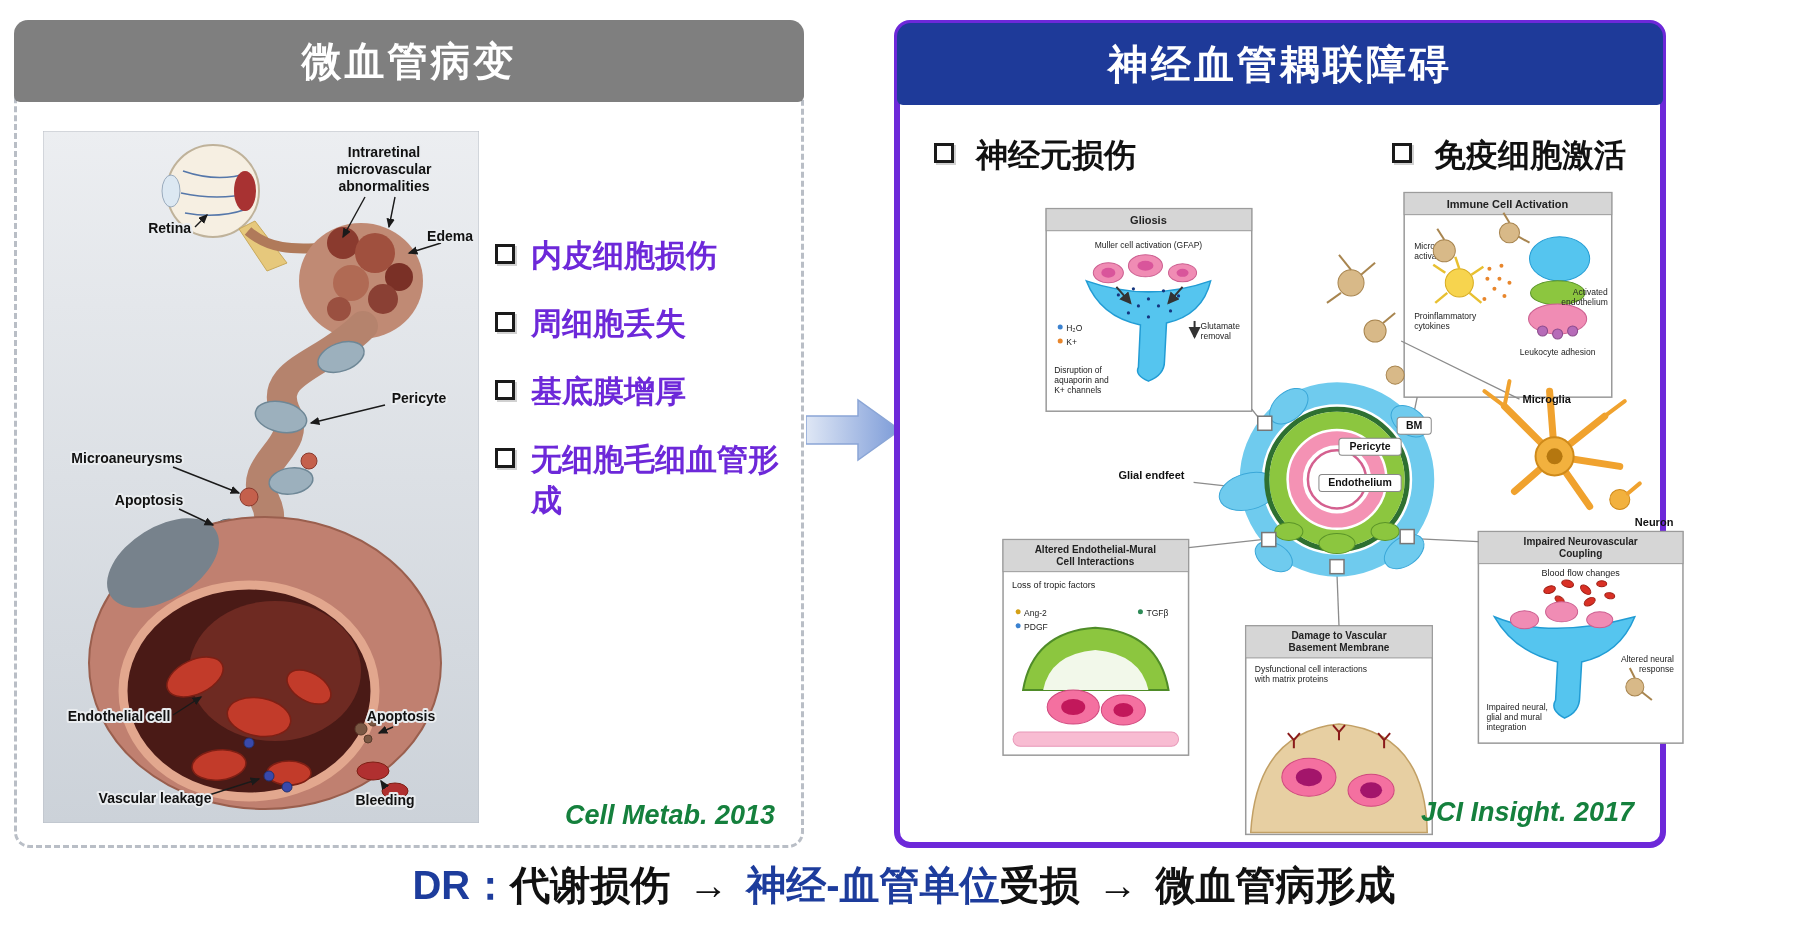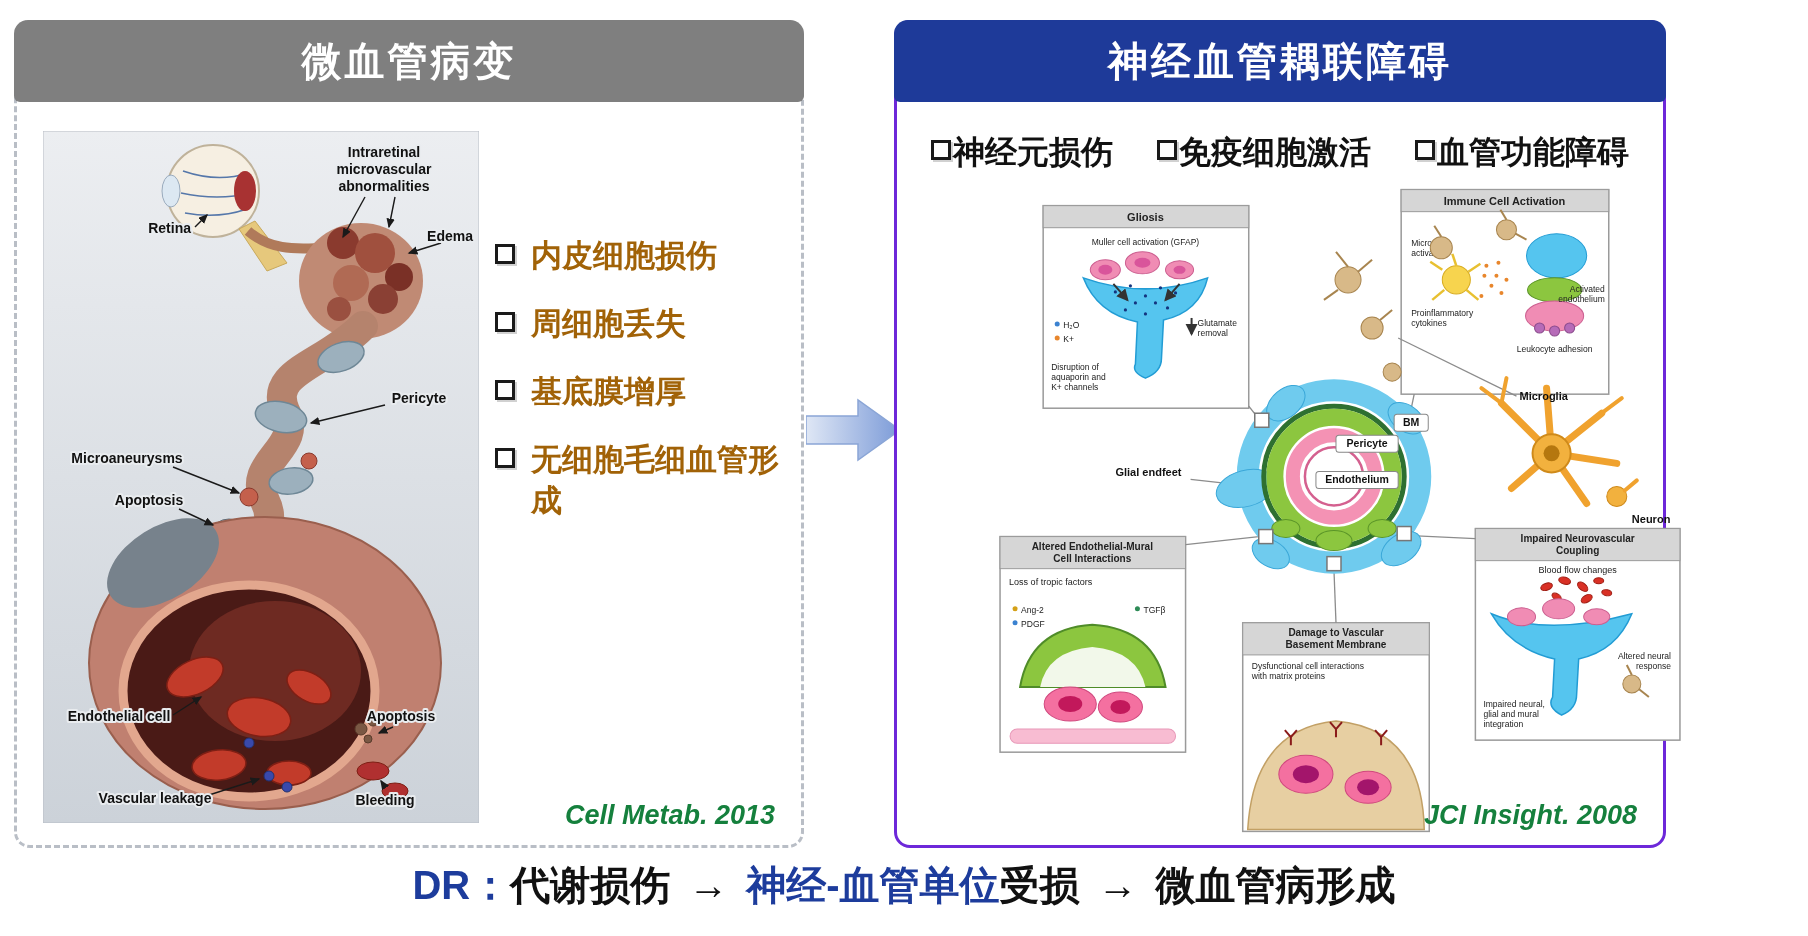--- a/index.html
+++ b/index.html
@@ -1,42 +1,42 @@
 <!DOCTYPE html>
 <html><head>
 <meta charset="utf-8">
 <style>
   * { box-sizing: border-box; margin: 0; padding: 0; }
   body { font-family: "Liberation Sans", "DejaVu Sans", sans-serif; background: #ffffff; }
   .stage { position: relative; width: 1808px; height: 936px; background: #fff; overflow: hidden; }
 
   .panel { position: absolute; top: 20px; height: 828px; background: #fff; border-radius: 16px; }
   .panel-left  { left: 14px;  width: 790px; border: 3px dashed #b9bec6; }
-  .panel-right { left: 894px; width: 772px; border: 3px solid #6d28d9; }
+  .panel-right { left: 894px; width: 772px; border: 6px solid #6d28d9; }
 
   .panel-header { position: absolute; top: -3px; left: -3px; right: -3px; height: 82px;
     border-radius: 14px 14px 6px 6px; display: flex; align-items: center; justify-content: center;
     color: #fff; font-size: 40px; font-weight: 700; letter-spacing: 3px; }
   .panel-left  .panel-header { background: #7f7f7f; }
   .panel-right .panel-header { background: #1e3a99; }
 
   .left-figure { position: absolute; left: 26px; top: 108px; width: 436px; height: 692px; }
 
   .left-bullets { position: absolute; left: 478px; top: 212px; width: 292px;
-    display: flex; flex-direction: column; gap: 26px; font-size: 31px; font-weight: 700; color: #a16207; }
+    display: flex; flex-direction: column; gap: 26px; font-size: 31px; font-weight: 700; color: #6d28d9; }
   .bullet { display: flex; gap: 16px; line-height: 1.35; }
   .cbx { flex: 0 0 auto; width: 20px; height: 20px; border: 3px solid #1a1a1a; margin-top: 9px;
     background: #fff; box-shadow: 2px 2px 0 rgba(0,0,0,.18); }
 
   .citation { position: absolute; right: 26px; bottom: 14px; font-size: 27px; font-weight: 700;
     font-style: italic; color: #15803d; }
 
   .right-bullets { position: absolute; left: 34px; right: 34px; top: 110px;
     display: flex; justify-content: space-between; font-size: 32px; font-weight: 700; color: #111; }
-  .right-bullets .bullet { gap: 2px; line-height: 1.2; }
+  .right-bullets .bullet { gap: 22px; line-height: 1.2; }
   .right-bullets .cbx { margin-top: 7px; }
 
   .right-figure { position: absolute; left: 88px; top: 164px; width: 712px; height: 648px; }
 
   .arrow-between { position: absolute; left: 806px; top: 396px; width: 96px; height: 68px; }
 
   .bottom-line { position: absolute; left: 0; right: 0; top: 858px; display: flex;
     justify-content: center; align-items: baseline; font-size: 40px; font-weight: 800; color: #111; }
   .bottom-line .blue { color: #1d3c9c; }
   .bottom-line .arrow-glyph { margin: 0 18px; font-weight: 700; }
@@ -187,24 +187,20 @@
     <div class="panel-header">神经血管耦联障碍</div>
 
     <div class="right-bullets">
       <div class="bullet">
         <span class="cbx"></span>
         <span>神经元损伤</span>
       </div>
       <div class="bullet">
         <span class="cbx"></span>
         <span>免疫细胞激活</span>
-      </div>
-      <div class="bullet">
-        <span class="cbx"></span>
-        <span>血管功能障碍</span>
       </div>
     </div>
 
     <svg class="right-figure" viewBox="0 0 710 645">
       <defs>
         <marker id="arrR" markerWidth="8" markerHeight="8" refX="5" refY="3" orient="auto">
           <path d="M0,0 L6,3 L0,6 Z" fill="#333"></path>
         </marker>
       </defs>
 
@@ -436,21 +432,21 @@
       <text class="fig-label" font-size="10.5" text-anchor="middle" x="425" y="238">BM</text>
       <rect x="350" y="247" width="62" height="17" rx="3" fill="#fff" stroke="#888"></rect>
       <text class="fig-label" font-size="10.5" text-anchor="middle" x="381" y="259">Pericyte</text>
       <rect x="330" y="283" width="82" height="17" rx="3" fill="#fff" stroke="#888"></rect>
       <text class="fig-label" font-size="10.5" text-anchor="middle" x="371" y="295">Endothelium</text>
       <text class="fig-label" font-size="11" text-anchor="middle" x="163" y="288">Glial endfeet</text>
       <text class="fig-label" font-size="11" x="533" y="212">Microglia</text>
       <text class="fig-label" font-size="11" x="645" y="334">Neuron</text>
     </svg>
 
-    <div class="citation">JCI Insight. 2008</div>
+    <div class="citation">JCI Insight. 2017</div>
   </div>
 
   <div class="bottom-line">
     <span class="blue">DR：</span>
     <span>代谢损伤</span>
     <span class="arrow-glyph">→</span>
     <span class="blue">神经-血管单位</span>
     <span>受损</span>
     <span class="arrow-glyph">→</span>
     <span>微血管病形成</span>

